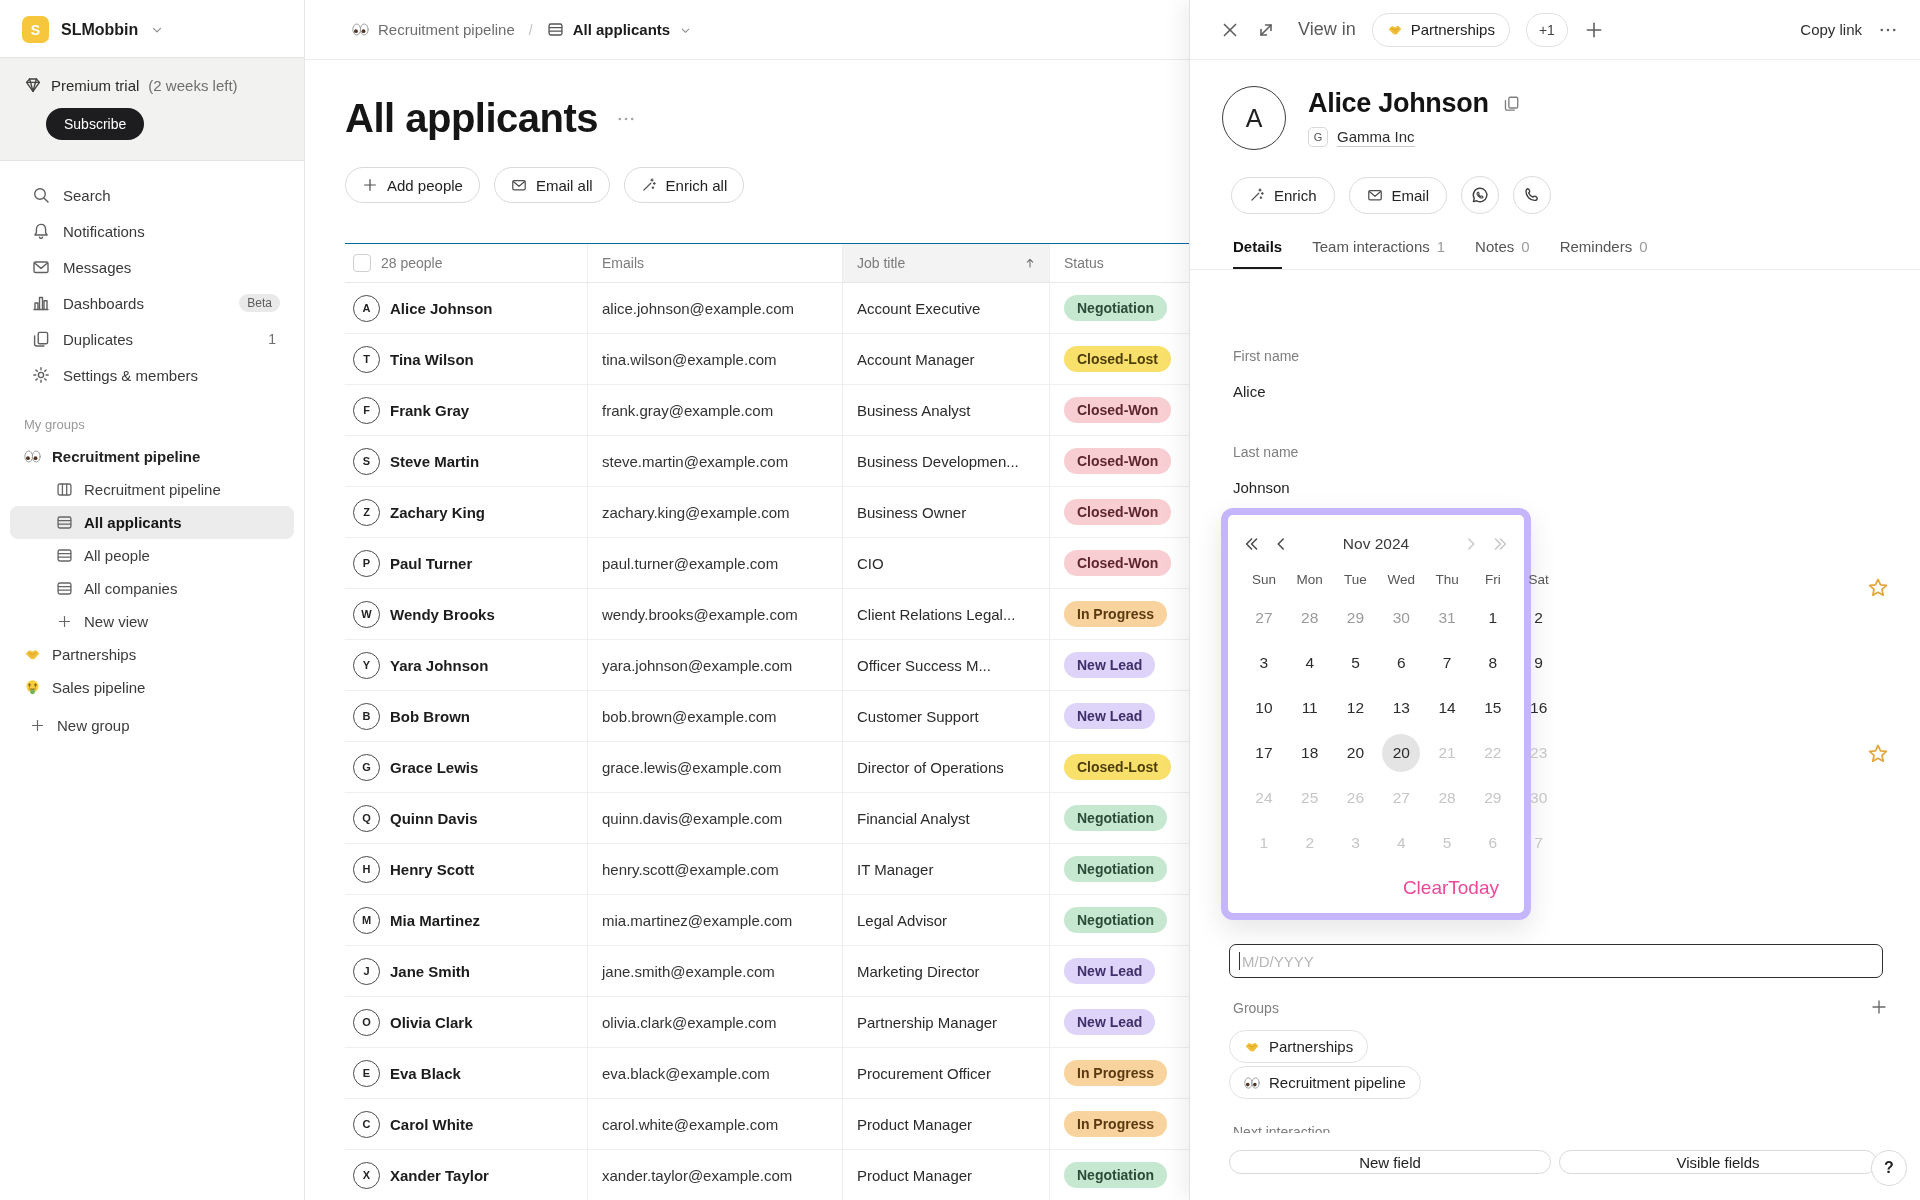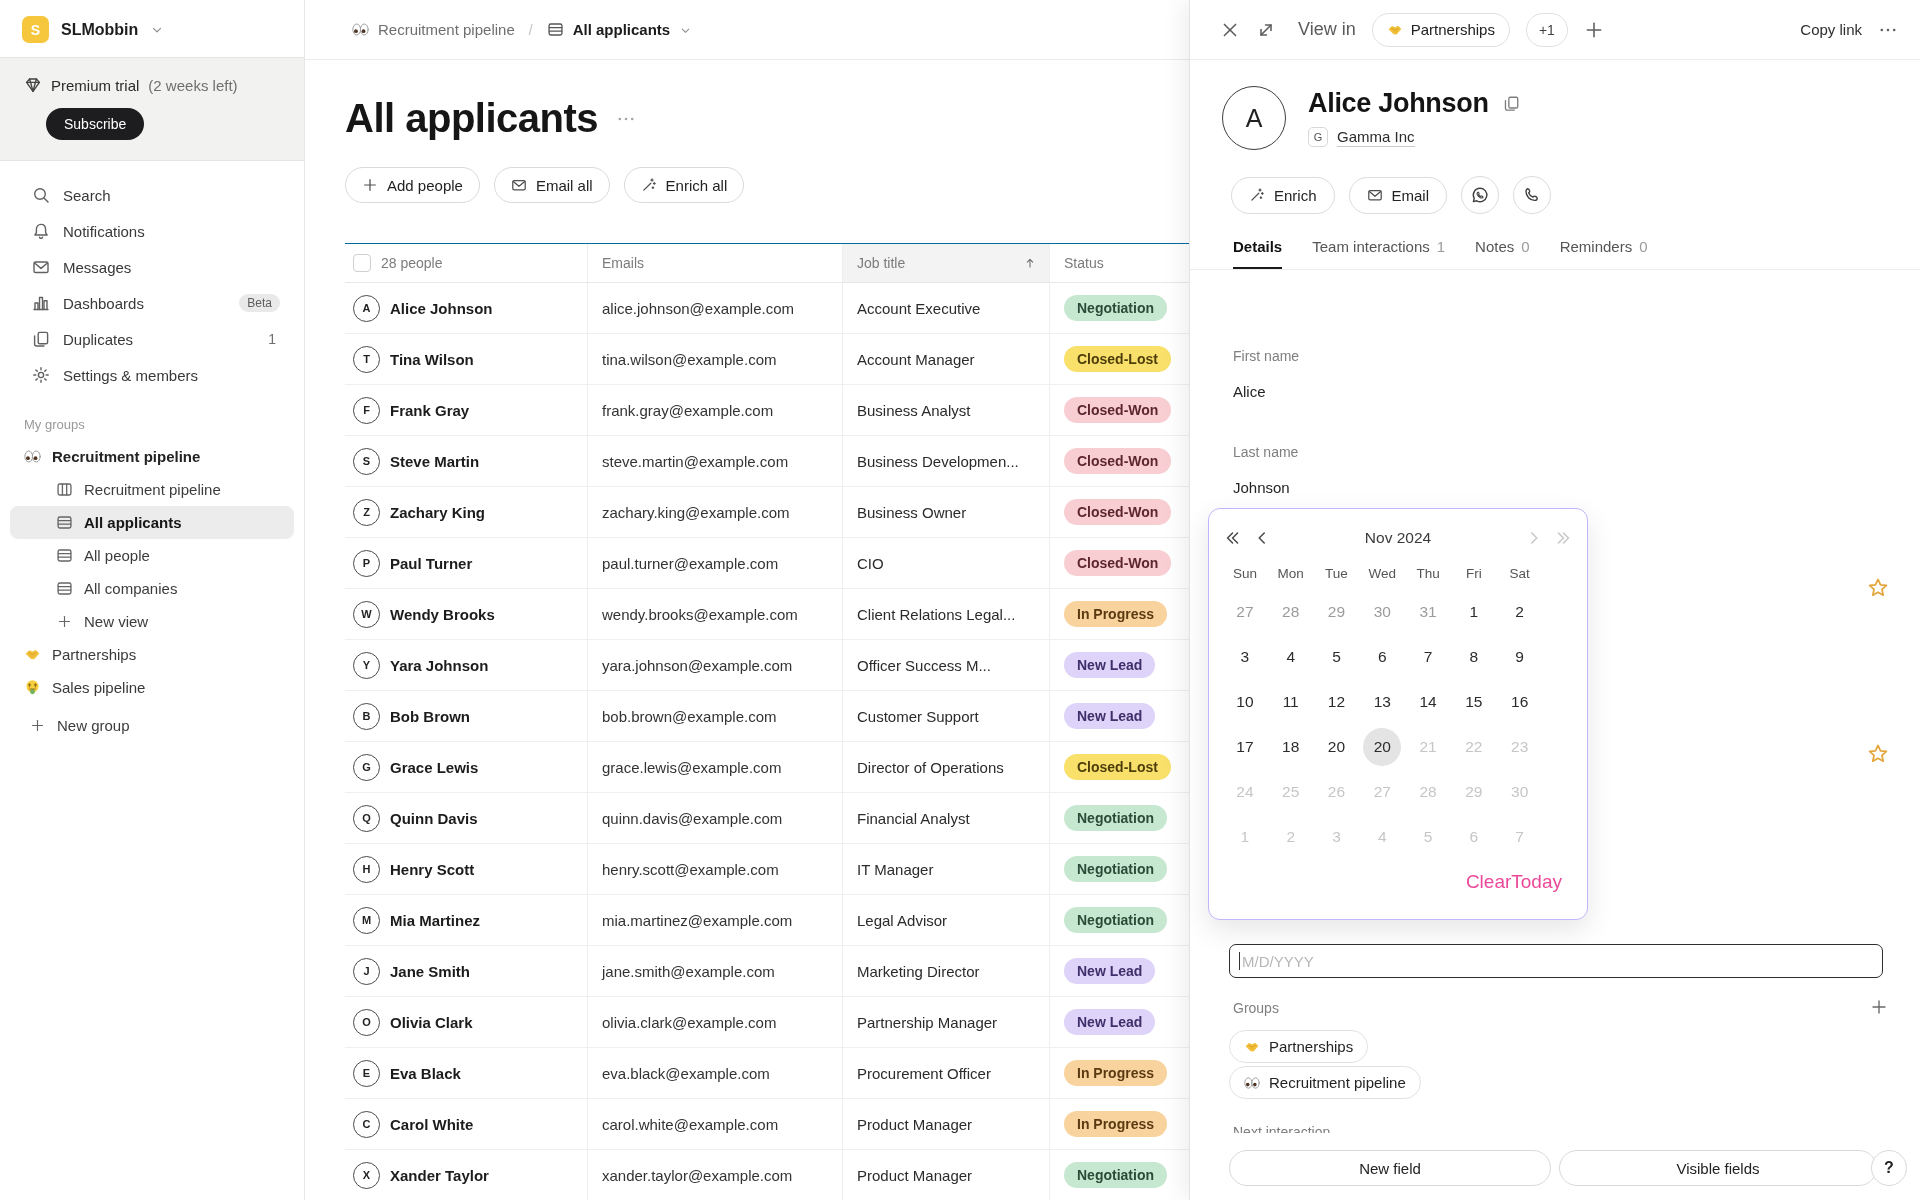--- a/index.html
+++ b/index.html
@@ -92,21 +92,21 @@
   .tabs { display:flex; align-items:flex-end; gap:30px; padding:24px 0 0 43px; border-bottom:1px solid #ececec; }
   .tab { display:flex; gap:7px; font-size:15px; color:#555; padding-bottom:12px; border-bottom:2px solid transparent; cursor:pointer; }
   .tab .cnt { color:#9b9b9b; }
   .tab.active { color:#111; font-weight:600; border-bottom-color:#1a1a1a; }
   .field { position:absolute; left:43px; }
   .f-label { font-size:14px; color:#7f7f7f; }
   .f-value { font-size:15px; color:#242424; margin-top:19px; }
   .star-ic { position:absolute; width:24px; height:24px; color:#e4a53b; left:676px; }
 
   
-  .cal { position:absolute; left:18px; top:508px; width:380px; height:412px; background:#fff; border:1px solid #c4b5fd; border-radius:12px; box-shadow:0 10px 28px rgba(0,0,0,.10); padding:14px 13px 0 13px; }
+  .cal { position:absolute; left:31px; top:508px; width:310px; height:412px; background:#fff; border:7px solid #c4b5fd; border-radius:12px; box-shadow:0 10px 28px rgba(0,0,0,.10); padding:14px 13px 0 13px; }
   .cal-head { display:flex; align-items:center; height:30px; }
   .cal-nav { width:20px; height:20px; color:#4a4a4a; cursor:pointer; }
   .cal-nav.dim { color:#c8c8c8; }
   .cal-title { flex:1; text-align:center; font-size:15.5px; color:#3a3a3a; }
   .cal-grid { display:grid; grid-template-columns:repeat(7,45.8px); }
   .cal-dow { height:32px; display:flex; align-items:center; justify-content:center; font-size:13.5px; color:#565656; margin-top:4px; }
   .cal-cell { height:45px; display:flex; align-items:center; justify-content:center; font-size:15.5px; color:#2c2c2c; cursor:pointer; }
   .cal-cell.adj { color:#9b9b9b; }
   .cal-cell.dis { color:#c6c6c6; }
   .cal-cell .sel { width:38px; height:38px; border-radius:50%; background:#e4e4e4; display:flex; align-items:center; justify-content:center; }
@@ -114,21 +114,21 @@
   .cal-foot span { cursor:pointer; }
 
   .date-input { position:absolute; left:39px; top:944px; width:654px; height:34px; border:1.5px solid #2f2f2f; border-radius:7px; background:#fff; display:flex; align-items:center; padding-left:9px; font-size:15px; color:#b6b6b6; }
   .caret { width:1px; height:18px; background:#333; margin-right:2px; }
   .groups-sec-label { position:absolute; left:43px; top:1000px; font-size:14px; color:#7f7f7f; }
   .groups-plus { position:absolute; left:680px; top:998px; width:18px; height:18px; color:#6a6a6a; cursor:pointer; }
   .chip { position:absolute; left:39px; display:flex; align-items:center; gap:9px; border:1px solid #e2e2e2; border-radius:17px; height:33px; padding:0 14px; font-size:15px; color:#242424; background:#fff; cursor:pointer; }
   .chip .g-emoji { width:16px; height:16px; }
   .obscured { position:absolute; left:43px; top:1124px; height:9px; overflow:hidden; font-size:14px; color:#6f6f6f; }
   .panel-foot { position:absolute; left:0; bottom:0; width:100%; height:72px; background:linear-gradient(180deg, rgba(255,255,255,0) 0%, #fff 42%); }
-  .foot-btn { position:absolute; top:22px; height:36px; border:1px solid #d9d9d9; border-radius:18px; background:#fff; font-size:15px; color:#222; display:flex; align-items:center; justify-content:center; cursor:pointer; }
+  .foot-btn { position:absolute; top:22px; height:24px; border:1px solid #d9d9d9; border-radius:18px; background:#fff; font-size:15px; color:#222; display:flex; align-items:center; justify-content:center; cursor:pointer; }
   .help-btn { position:absolute; left:681px; top:22px; width:36px; height:36px; border:1px solid #d9d9d9; border-radius:50%; background:#fff; font-size:16px; font-weight:600; color:#222; display:flex; align-items:center; justify-content:center; cursor:pointer; }
 </style>
 </head>
 <body>
 
 <div class="app">
 
   <aside class="sidebar">
     <div class="ws-row">
       <div class="ws-badge">S</div>

